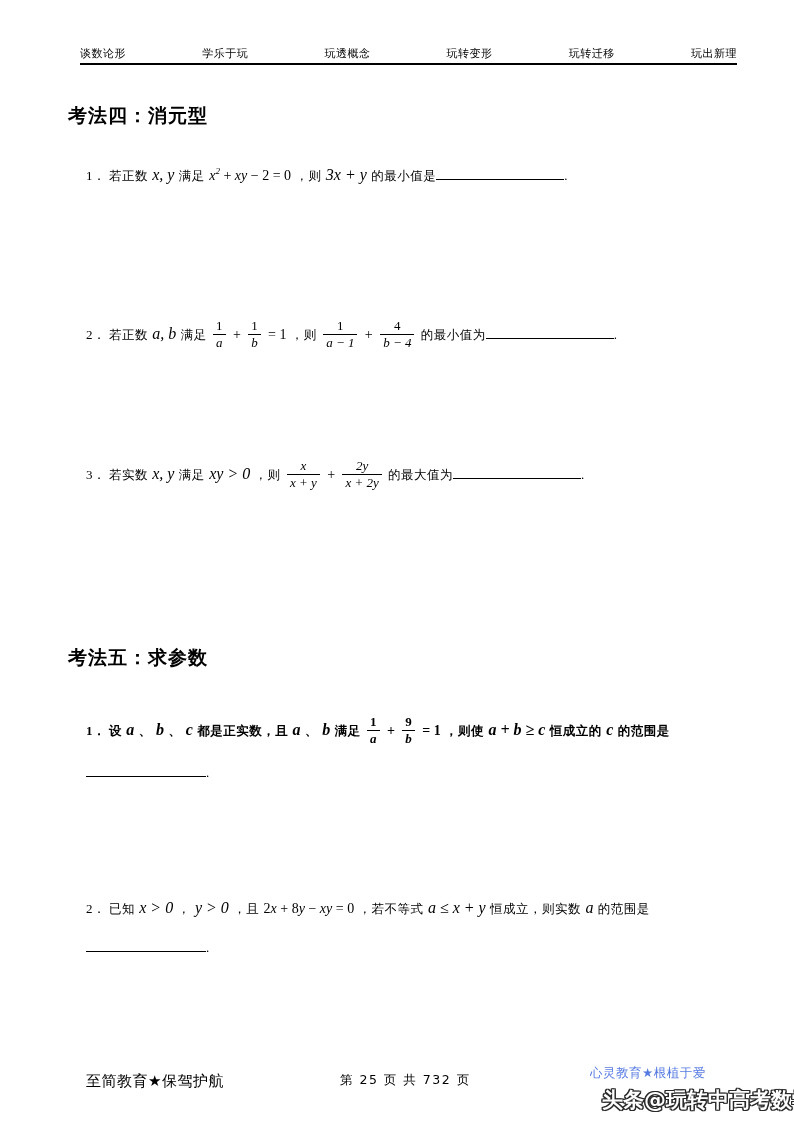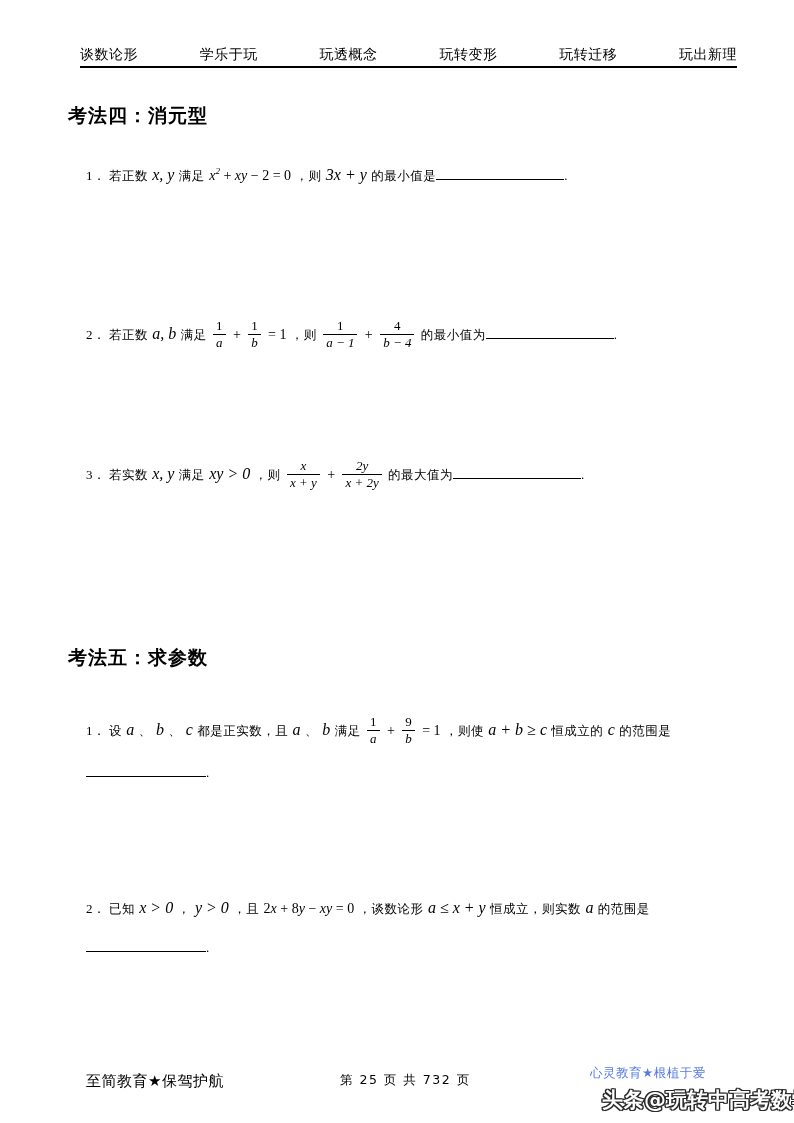--- a/index.html
+++ b/index.html
@@ -27,21 +27,21 @@
     width: 657px;
     display: flex;
     justify-content: space-between;
     align-items: flex-end;
     border-bottom: 2px solid #000;
     padding-bottom: 2px;
     box-sizing: border-box;
   }
   .header-item {
     font-family: "DejaVu Sans", "Liberation Sans", sans-serif;
-    font-size: 14px;
+    font-size: 11px;
     letter-spacing: 0.5px;
     color: #000;
     white-space: nowrap;
   }
 
   
   .section-heading {
     position: absolute;
     left: 68px;
     font-family: "DejaVu Sans", "Liberation Sans", sans-serif;
@@ -247,21 +247,21 @@
     <span class="math-up">+</span>
     <span class="frac">
       <span class="num it">2y</span>
       <span class="den it">x + 2y</span>
     </span>
     <span class="cn">的最大值为</span><span class="blank blank-w-long"></span><span class="dot">.</span>
   </div>
 
   <div class="section-heading" id="sec5">考法五：求参数</div>
 
-  <div class="question" style="top:716px;">
+  <div class="question" style="top:716px;font-weight:bold;">
     <span class="q-num">1．</span>
     <span class="cn">设</span>
     <span class="math">a</span>
     <span class="cn">、</span>
     <span class="math">b</span>
     <span class="cn">、</span>
     <span class="math">c</span>
     <span class="cn">都是正实数，且</span>
     <span class="math">a</span>
     <span class="cn">、</span>
@@ -286,21 +286,21 @@
   <div class="answer-line" style="top:763px;"><span class="blank blank-w-med"></span><span class="dot">.</span></div>
 
   <div class="question" style="top:896px;">
     <span class="q-num">2．</span>
     <span class="cn">已知</span>
     <span class="math">x &gt; 0</span>
     <span class="cn">，</span>
     <span class="math">y &gt; 0</span>
     <span class="cn">，且</span>
     <span class="math-up">2<span class="it">x</span> + 8<span class="it">y</span> − <span class="it">xy</span> = 0</span>
-    <span class="cn">，谈数论形</span>
+    <span class="cn">，若不等式</span>
     <span class="math">a ≤ x + y</span>
     <span class="cn">恒成立，则实数</span>
     <span class="math">a</span>
     <span class="cn">的范围是</span>
   </div>
   <div class="answer-line" style="top:938px;"><span class="blank blank-w-med"></span><span class="dot">.</span></div>
 
   <div class="footer-left">至简教育★保驾护航</div>
   <div class="footer-center">第 25 页 共 732 页</div>
   <div class="footer-faint">心灵教育★根植于爱</div>

